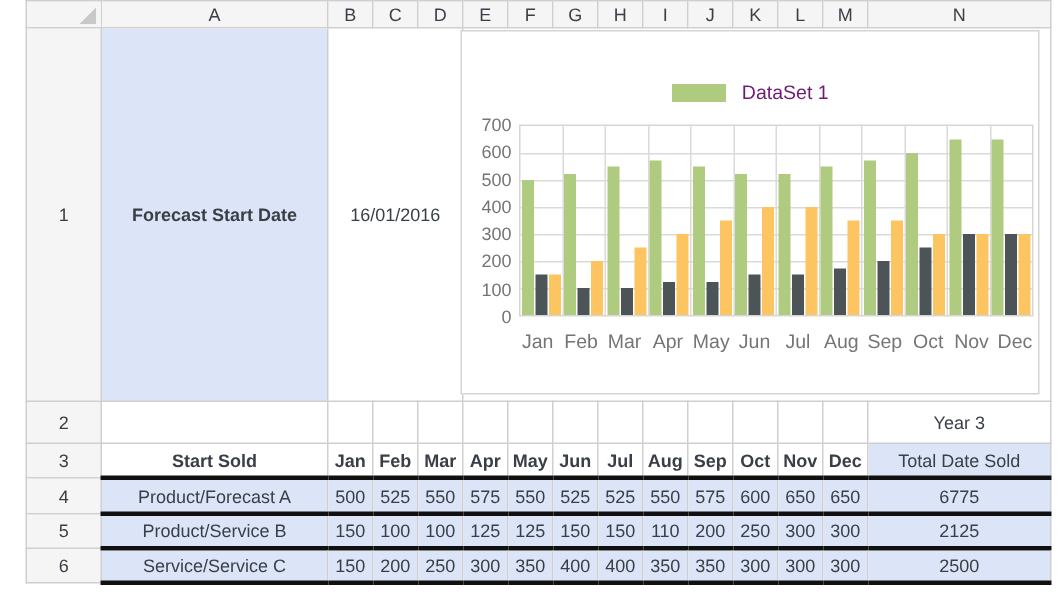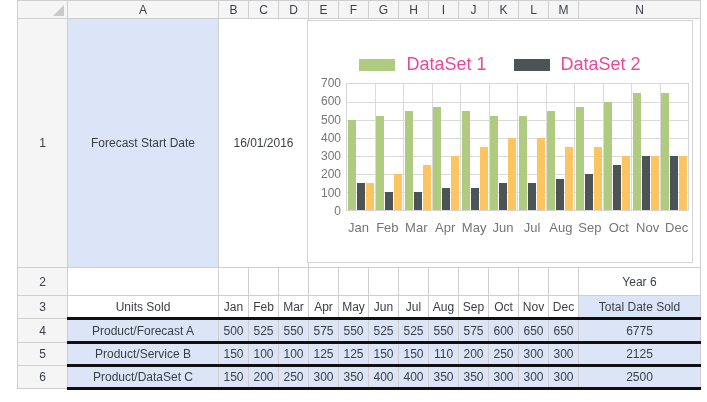--- a/index.html
+++ b/index.html
@@ -19,21 +19,21 @@
     white-space:nowrap; text-align:center; vertical-align:middle;
     font-size:12px; color:#3a3f47; background:#ffffff;
   }
   .hdr { background:#f5f5f5 !important; color:#66696e; font-weight:400; font-size:11px; }
   .corner { position:relative; }
   .corner .tri {
     position:absolute; right:3px; bottom:2px; width:0; height:0;
     border-left:11px solid transparent; border-bottom:11px solid #c9c9c9;
   }
   .blue  { background:#dbe5f7 !important; }
-  .boldc { font-weight:400; color:#16181c;margin-top:40px; }
+  .boldc { font-weight:700; color:#16181c;margin-top:40px; }
   .thick { border-bottom:3px solid #101010 !important; }
   .total-col { border-left:1px solid #8f9398 !important; }
   .num-right { text-align:right; padding-right:9px; }
   .a1 { font-size:13px; }
   .datec { font-size:13px; color:#3d434d; }
   .muted { color:#41464e; }
   tr.r-colhdr { height:18px; }
   tr.r1 { height:249px; }
   tr.r2 { height:28px; }
   tr.r3 { height:23px; }
@@ -42,21 +42,21 @@
   tr.r6 { height:23px; }
   
   .chart {
     position:absolute; left:307px; top:20px; width:386px; height:243px;
     background:#ffffff; border:1px solid #d4d4d4; z-index:5;
   }
   .legend {
     position:absolute; left:0; right:0; top:33px;
     display:flex; justify-content:center; align-items:center; gap:27px;
   }
-  .legend-item { display:flex; align-items:center; gap:11px; font-size:18px; color:#ec4899; }
+  .legend-item { display:flex; align-items:center; gap:11px; font-size:13px; color:#701a75; }
   .swatch { width:36px; height:12px; }
   .plot {
     position:absolute; left:38px; top:62px; width:343px; height:128px;
     border:1px solid #d6d6d6;
   }
   .hgrid { position:absolute; left:0; right:0; height:1px; background:#dadada; }
   .groups { position:relative; display:flex; height:100%; z-index:1; }
   .group {
     flex:1 1 0; display:flex; align-items:flex-end; justify-content:center;
     gap:1px; height:100%; border-right:1px solid #dadada;
@@ -111,25 +111,25 @@
         <td></td>
         <td></td>
         <td></td>
         <td></td>
         <td></td>
         <td></td>
         <td></td>
         <td></td>
         <td></td>
         <td></td>
-        <td class="muted">Year 6</td>
+        <td class="muted">Year 3</td>
       </tr>
     <tr class="r3" id="row3">
       <th class="hdr">3</th>
-      <td class="boldc thick">Units Sold</td>
+      <td class="boldc thick">Start Sold</td>
     <td class="boldc thick">Jan</td>
         <td class="boldc thick">Feb</td>
         <td class="boldc thick">Mar</td>
         <td class="boldc thick">Apr</td>
         <td class="boldc thick">May</td>
         <td class="boldc thick">Jun</td>
         <td class="boldc thick">Jul</td>
         <td class="boldc thick">Aug</td>
         <td class="boldc thick">Sep</td>
         <td class="boldc thick">Oct</td>
@@ -166,21 +166,21 @@
         <td class="blue thick">150</td>
         <td class="blue thick">110</td>
         <td class="blue thick">200</td>
         <td class="blue thick">250</td>
         <td class="blue thick">300</td>
         <td class="blue thick">300</td>
         <td class="blue thick total-col num-right">2125</td>
       </tr>
       <tr class="r6">
         <th class="hdr">6</th>
-        <td class="blue thick">Product/DataSet C</td>
+        <td class="blue thick">Service/Service C</td>
         <td class="blue thick">150</td>
         <td class="blue thick">200</td>
         <td class="blue thick">250</td>
         <td class="blue thick">300</td>
         <td class="blue thick">350</td>
         <td class="blue thick">400</td>
         <td class="blue thick">400</td>
         <td class="blue thick">350</td>
         <td class="blue thick">350</td>
         <td class="blue thick">300</td>
@@ -189,24 +189,20 @@
         <td class="blue thick total-col num-right">2500</td>
       </tr>
     </tbody>
 </table>
 
 <div class="chart">
   <div class="legend" id="legend">
       <div class="legend-item">
         <span class="swatch" style="background: rgb(174, 203, 127);"></span>
         <span>DataSet 1</span>
-      </div>
-      <div class="legend-item">
-        <span class="swatch" style="background: rgb(77, 84, 88);"></span>
-        <span>DataSet 2</span>
       </div>
     </div>
   <div class="plot" id="plot">
     <div class="groups" id="groups">
         <div class="group">
           <div class="bar" style="height: 71.4286%; background: rgb(174, 203, 127);"></div>
           <div class="bar" style="height: 21.4286%; background: rgb(77, 84, 88);"></div>
           <div class="bar" style="height: 21.4286%; background: rgb(252, 197, 97);"></div>
         </div>
         <div class="group">

